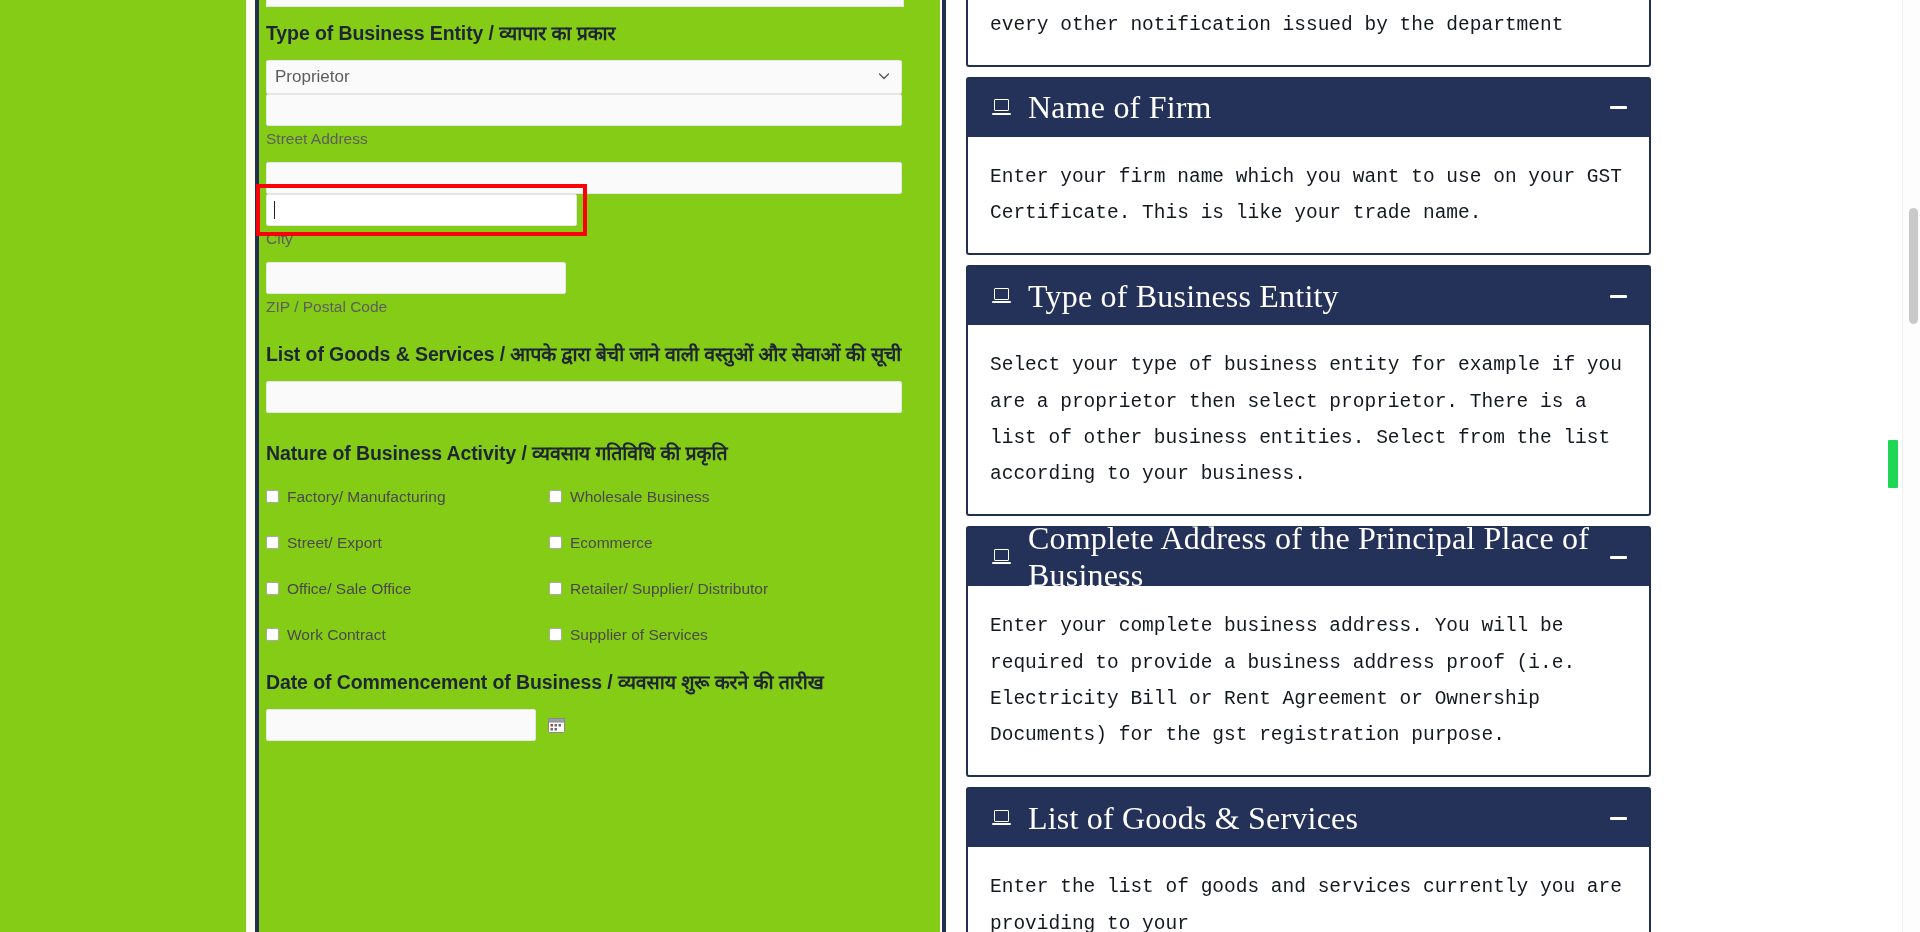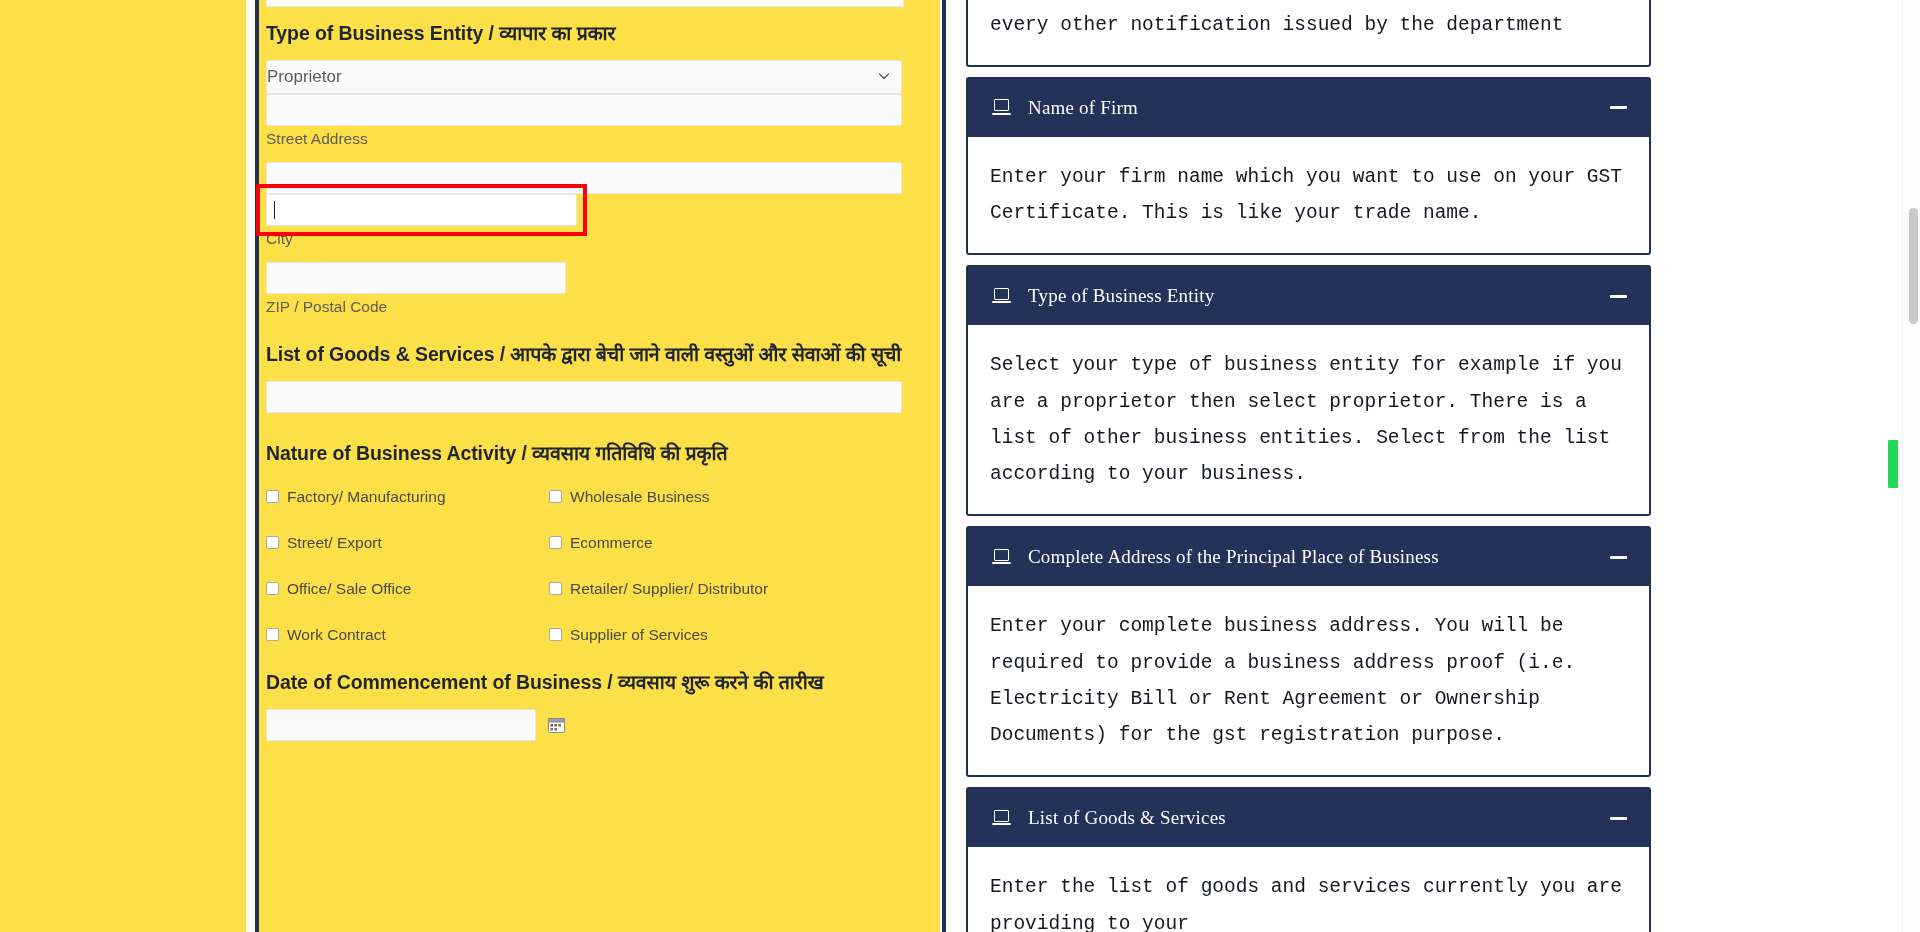--- a/index.html
+++ b/index.html
@@ -22,21 +22,21 @@
     display: flex;
     overflow: hidden;
   }
 
   
   .form-col {
     position: relative;
     width: 940px;
     flex: 0 0 940px;
     height: 932px;
-    background: #fde047;
+    background: #84cc16;
     overflow: hidden;
   }
   .form-rail {
     position: absolute;
     left: 255px;
     top: 0;
     width: 4px;
     height: 932px;
     background: #21304e;
   }
@@ -91,21 +91,21 @@
     display: block;
     width: 636px;
     height: 34px;
     box-sizing: border-box;
     background: #fafafa;
     border: 1px solid #e6e6e6;
     border-radius: 2px;
     font-family: "Liberation Sans", sans-serif;
     font-size: 17px;
     color: #5c5c5c;
-    padding: 0 0;
+    padding: 0 8px;
     outline: none;
     -webkit-appearance: none;
     appearance: none;
   }
   .select-wrap { position: relative; width: 636px; }
   .select-caret {
     position: absolute;
     right: 12px;
     top: 10px;
     width: 12px;
@@ -234,21 +234,21 @@
     background: #243159;
     color: #ffffff;
     height: 58px;
     display: flex;
     align-items: center;
     padding: 0 22px 0 24px;
     box-sizing: border-box;
   }
   .help-head-title {
     font-family: "Liberation Serif", serif;
-    font-size: 19px;
+    font-size: 32px;
     font-weight: normal;
     letter-spacing: 0.2px;
     flex: 1 1 auto;
     display: flex;
     align-items: center;
     gap: 17px;
   }
   .monitor-icon {
     width: 19px;
     height: 17px;

